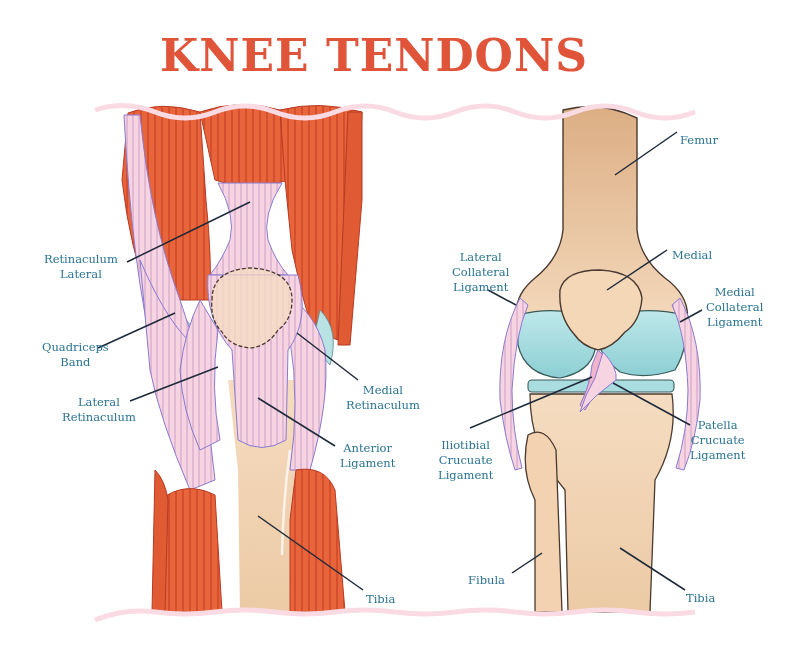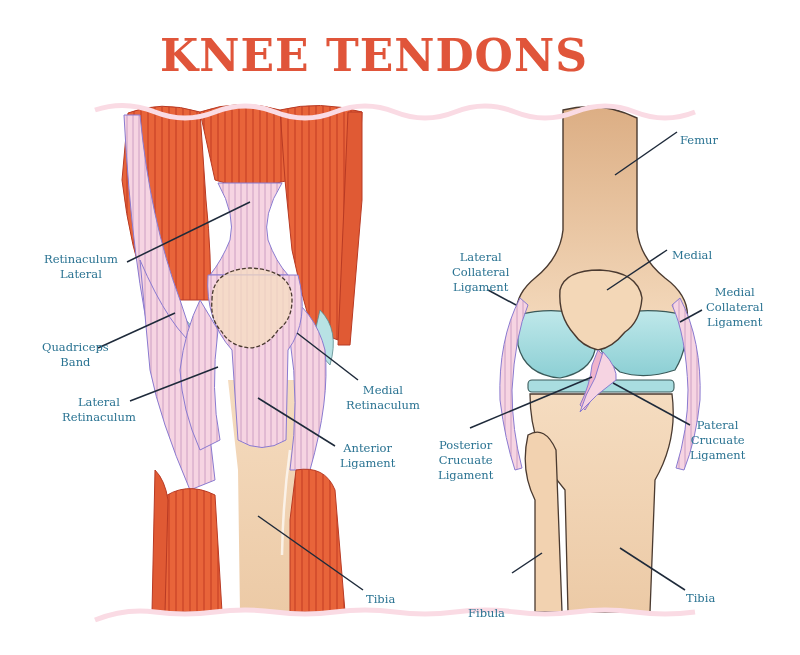--- a/index.html
+++ b/index.html
@@ -145,27 +145,27 @@
   <div>Lateral</div>
   <div>Collateral</div>
   <div>Ligament</div>
 </div>
 <div class="lbl" style="left:706px;top:277px;">
   <div>Medial</div>
   <div>Collateral</div>
   <div>Ligament</div>
 </div>
 <div class="lbl" style="left:438px;top:430px;">
-  <div>Posterior</div>
+  <div>Iliotibial</div>
   <div>Crucuate</div>
   <div>Ligament</div>
 </div>
 <div class="lbl" style="left:690px;top:410px;">
-  <div>Pateral</div>
+  <div>Patella</div>
   <div>Crucuate</div>
   <div>Ligament</div>
 </div>
-<div class="lbl" style="left:468px;top:598px;">
+<div class="lbl" style="left:468px;top:565px;">
   <div>Fibula</div>
 </div>
 <div class="lbl" style="left:686px;top:583px;">
   <div>Tibia</div>
 </div>
 
 </body></html>

